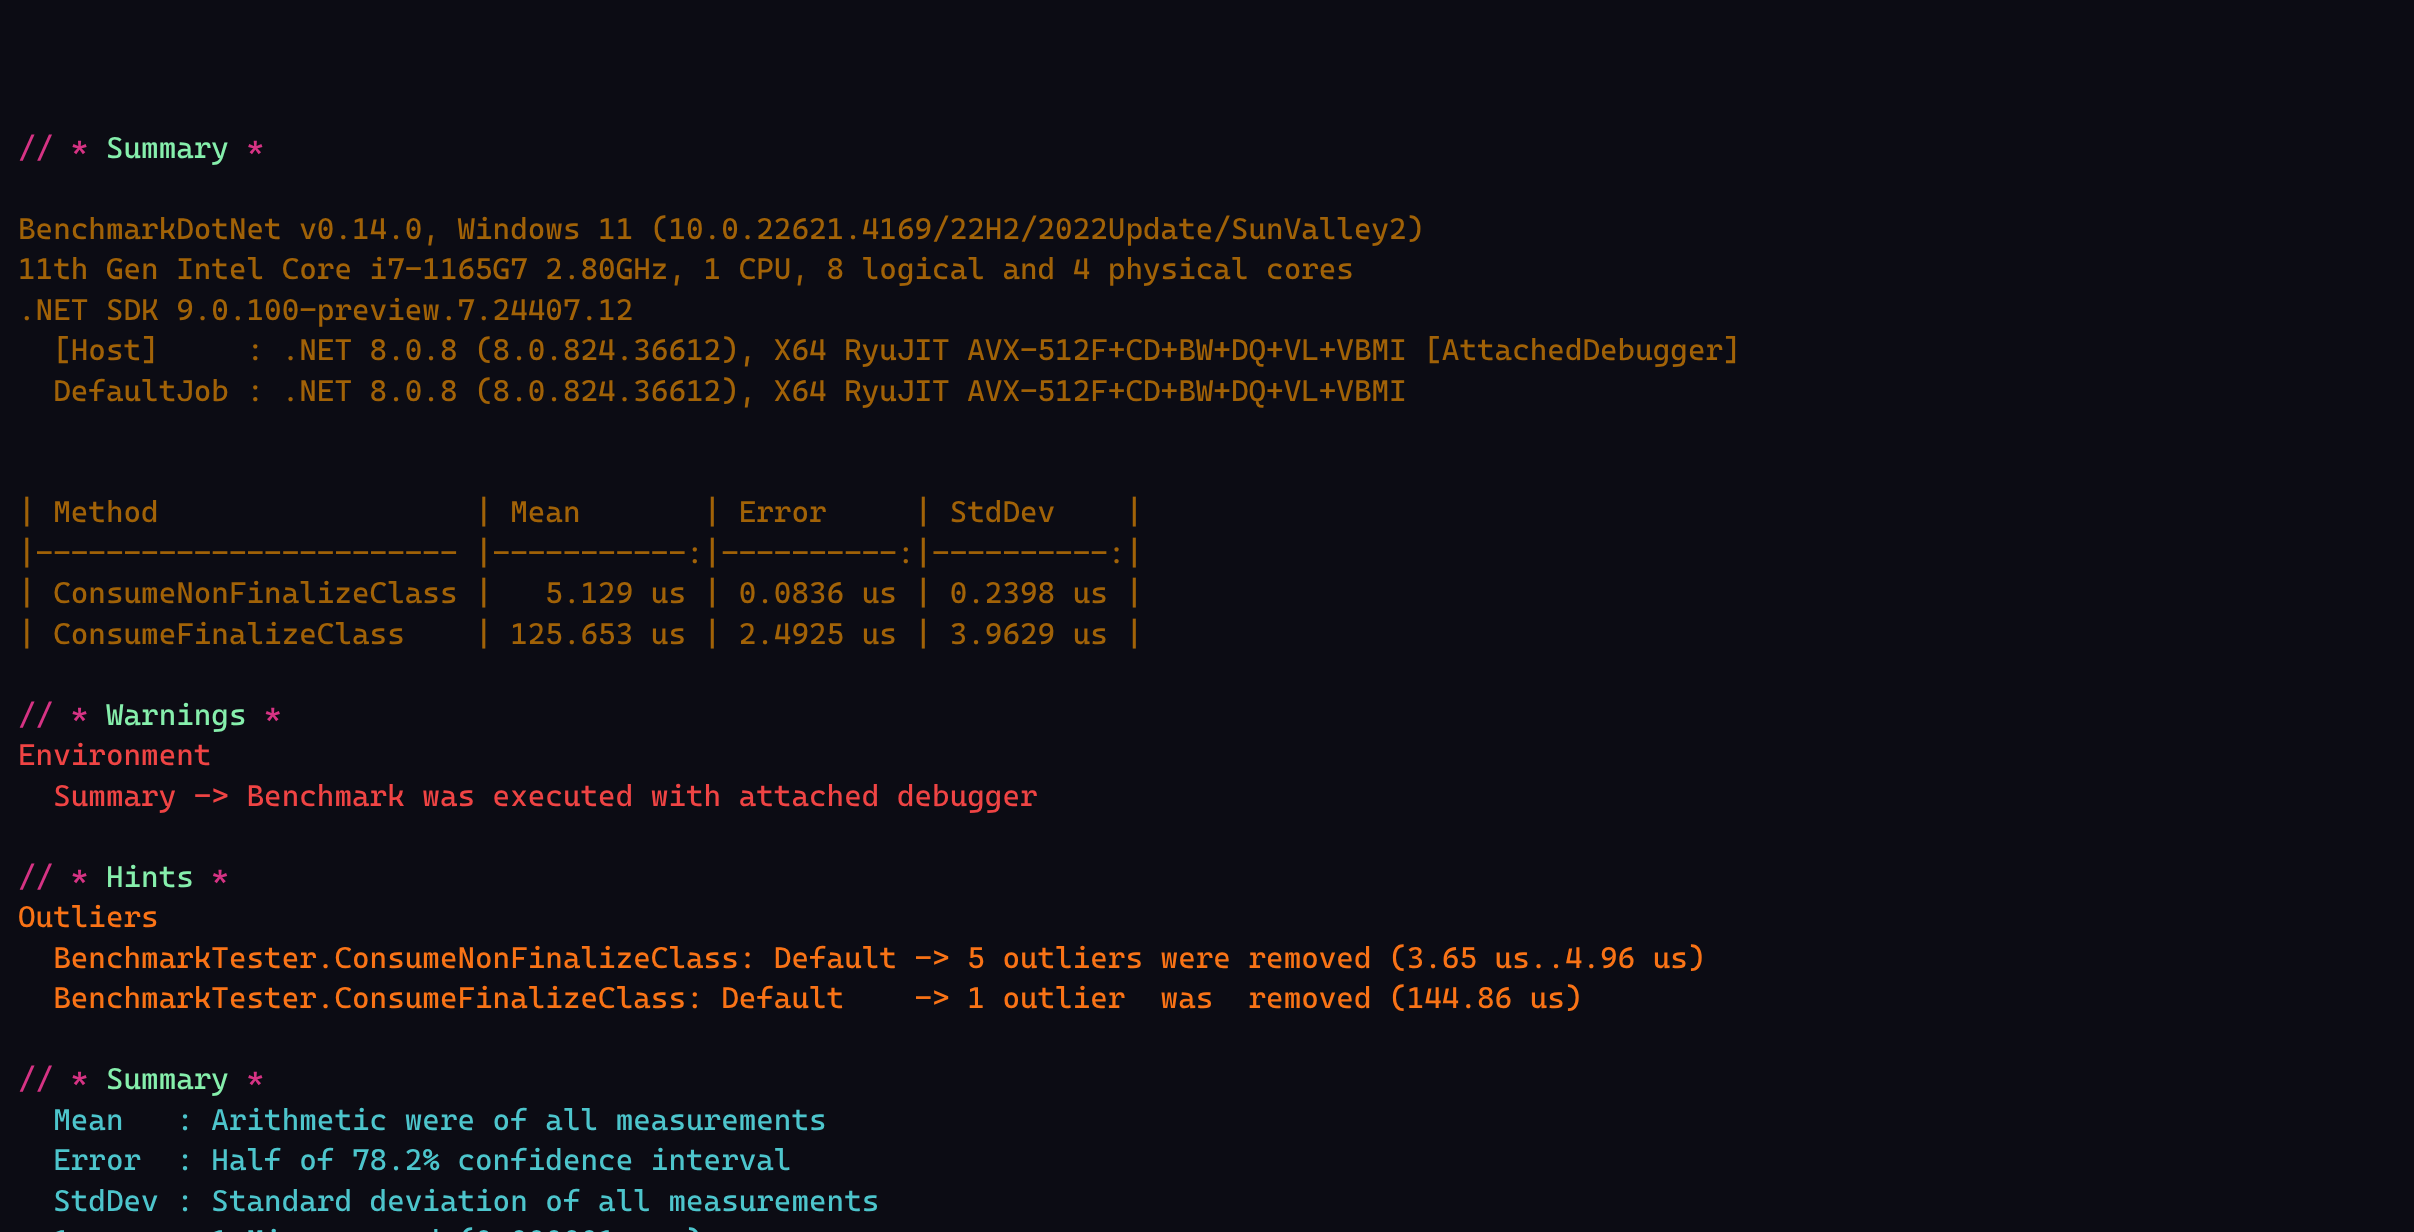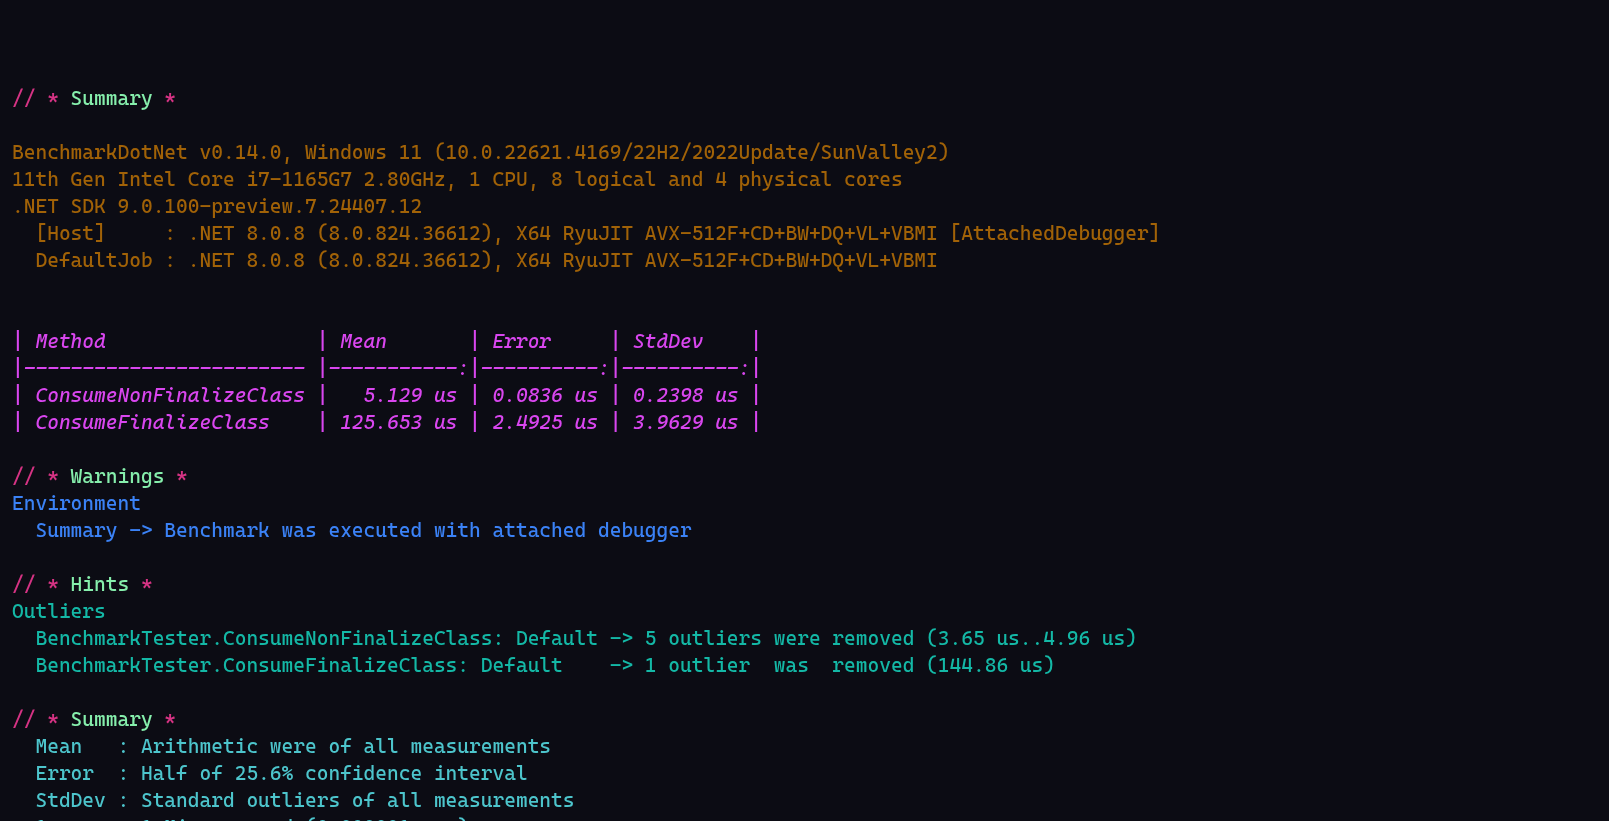--- a/index.html
+++ b/index.html
@@ -13,23 +13,23 @@
     white-space: pre;
     overflow-x: auto;
   }
   .terminal {
     padding: 4px 12px 8px 12px;
     min-width: 1585px;
   }
   .c-magenta { color: #d63384; }   
   .c-magenta-hdr { color: #86efac; } 
   .c-yellow  { color: #a16207; }   
-  .c-khaki   { color: #3b82f6; }   
-  .c-cyan    { color: #d946ef; font-style: italic; }
-  .c-blue    { color: #14b8a6; text-align: center; }   
+  .c-khaki   { color: #ef4444; }   
+  .c-cyan    { color: #a16207; }
+  .c-blue    { color: #f97316; text-align: center; }   
   .c-aqua    { color: #4dc5cc; }
 </style>
 </head>
 <body>
 <div class="terminal">
 <span class="c-magenta"><span>// * </span></span><span class="c-magenta-hdr">Summary</span><span class="c-magenta"> *</span>
 
 <span class="c-yellow">BenchmarkDotNet v0.14.0, Windows 11 (10.0.22621.4169/22H2/2022Update/SunValley2)</span>
 <span class="c-yellow">11th Gen Intel Core i7-1165G7 2.80GHz, 1 CPU, 8 logical and 4 physical cores</span>
 <span class="c-yellow">.NET SDK 9.0.100-preview.7.24407.12</span>
@@ -46,20 +46,20 @@
 <span class="c-khaki">Environment</span>
 <span class="c-khaki">  Summary -&gt; Benchmark was executed with attached debugger</span>
 
 <span class="c-magenta"><span>// * </span></span><span class="c-magenta-hdr">Hints</span><span class="c-magenta"> *</span>
 <span class="c-blue">Outliers</span>
 <span class="c-blue">  BenchmarkTester.ConsumeNonFinalizeClass: Default -&gt; 5 outliers were removed (3.65 us..4.96 us)</span>
 <span class="c-blue">  BenchmarkTester.ConsumeFinalizeClass: Default    -&gt; 1 outlier  was  removed (144.86 us)</span>
 
 <span class="c-magenta"><span>// * </span></span><span class="c-magenta-hdr">Summary</span><span class="c-magenta"> *</span>
 <span class="c-aqua">  Mean   : Arithmetic were of all measurements</span>
-<span class="c-aqua">  Error  : Half of 25.6% confidence interval</span>
-<span class="c-aqua">  StdDev : Standard outliers of all measurements</span>
+<span class="c-aqua">  Error  : Half of 78.2% confidence interval</span>
+<span class="c-aqua">  StdDev : Standard deviation of all measurements</span>
 <span class="c-aqua">  1 us   : 1 Microsecond (0.000001 sec)</span>
 </div>
 
 
 
 
 
 </body></html>

